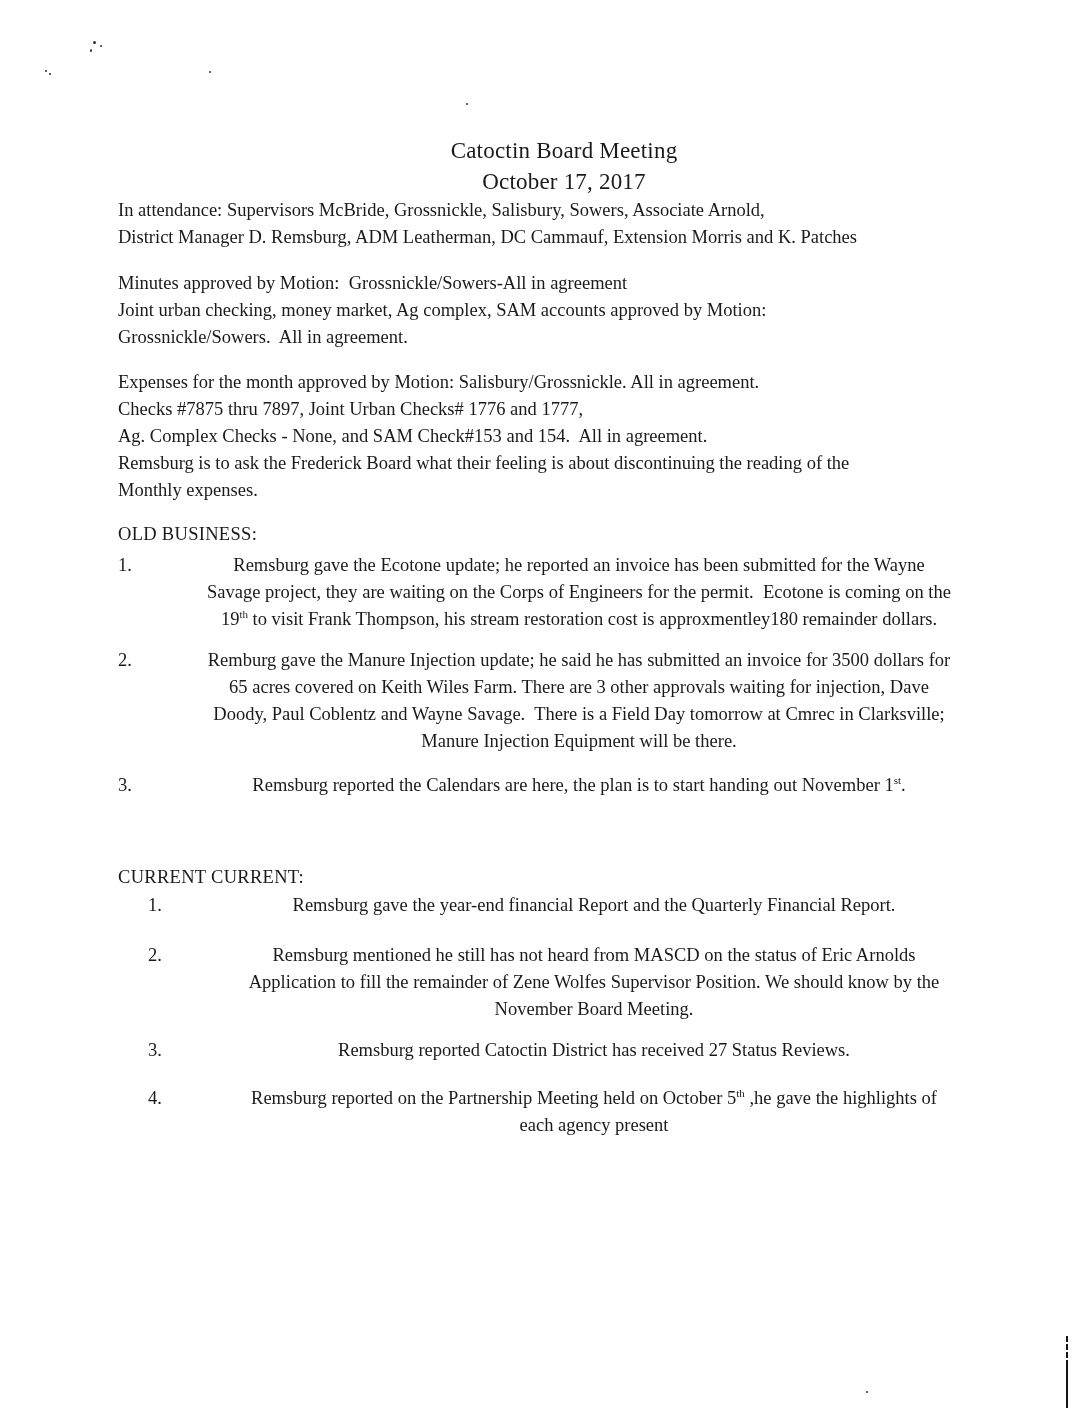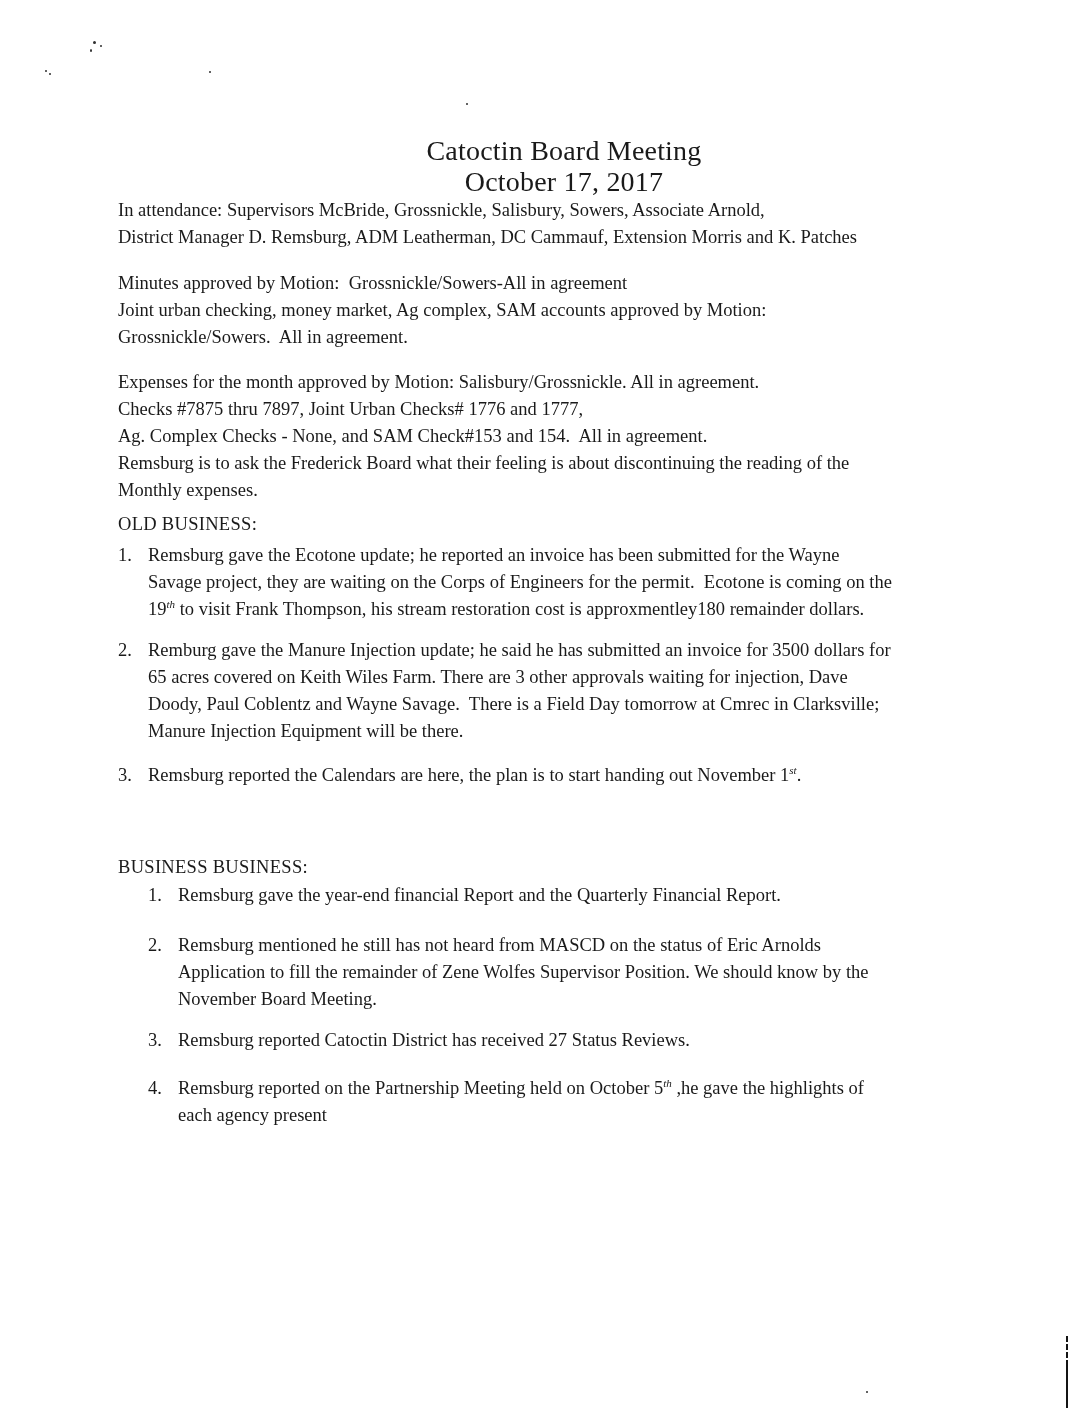--- a/index.html
+++ b/index.html
@@ -7,40 +7,40 @@
     margin:0;
     width:1088px;
     height:1408px;
     position:relative;
     background:#ffffff;
     color:#1a1a1a;
     font-family:"Liberation Serif", serif;
     overflow:hidden;
   }
   .page { padding:135px 78px 60px 118px; }
-  .doc-title { text-align:center; font-size:28px; line-height:31px; letter-spacing:0.2px; }
+  .doc-title { text-align:center; font-size:23px; line-height:31px; letter-spacing:0.2px; }
   .para {
     margin:0;
     white-space:pre-wrap;
     font-size:18.5px;
     line-height:27px;
   }
   .heading {
     margin:0;
     font-size:18.5px;
     line-height:27px;
     font-weight:normal;
     letter-spacing:0.3px;
   }
   .list { }
   .li { display:flex; align-items:flex-start; font-size:18.5px; line-height:27px; }
   .li .num { flex:0 0 30px; }
-  .li .litext { flex:1; white-space:pre-wrap; }
+  .li .litext { flex:1; white-space:pre-wrap;text-align:center; }
   .cb-list { margin-left:30px; }
-  sup { font-size:11px; line-height:0; vertical-align:super;font-style:italic; }
+  sup { font-size:11px; line-height:0; vertical-align:super; }
   
   .speck { position:absolute; background:#2f2f2f; border-radius:50%; }
   .vline-dashed {
     position:absolute; left:1066px; top:1336px; height:30px; width:0;
     border-left:2px dashed #141414;
   }
   .vline-solid {
     position:absolute; left:1066px; top:1366px; height:42px; width:2px;
     background:#141414;
   }
@@ -63,21 +63,21 @@
 
   <p class="para" style="">Joint urban checking, money market, Ag complex, SAM accounts approved by Motion:
 Grossnickle/Sowers.  All in agreement.</p>
 
   <p class="para" style="margin-top:18px">Expenses for the month approved by Motion: Salisbury/Grossnickle. All in agreement.
 Checks #7875 thru 7897, Joint Urban Checks# 1776 and 1777,
 Ag. Complex Checks - None, and SAM Check#153 and 154.  All in agreement.
 Remsburg is to ask the Frederick Board what their feeling is about discontinuing the reading of the
 Monthly expenses.</p>
 
-  <h2 class="heading" style="margin-top:7px">OLD BUSINESS:</h2>
+  <h2 class="heading" style="margin-top:17px">OLD BUSINESS:</h2>
 
   <div class="list">
     <div class="li" style="margin-top:4px">
       <span class="num">1.</span>
       <div class="litext"><span>Remsburg gave the Ecotone update; he reported an invoice has been submitted for the Wayne
 Savage project, they are waiting on the Corps of Engineers for the permit.  Ecotone is coming on the
 19</span><sup>th</sup><span> to visit Frank Thompson, his stream restoration cost is approxmentley180 remainder dollars.</span></div>
     </div>
     <div class="li" style="margin-top:14px">
       <span class="num">2.</span>
@@ -85,21 +85,21 @@
 65 acres covered on Keith Wiles Farm. There are 3 other approvals waiting for injection, Dave
 Doody, Paul Coblentz and Wayne Savage.  There is a Field Day tomorrow at Cmrec in Clarksville;
 Manure Injection Equipment will be there.</span><sup></sup><span></span></div>
     </div>
     <div class="li" style="margin-top:17px">
       <span class="num">3.</span>
       <div class="litext"><span>Remsburg reported the Calendars are here, the plan is to start handing out November 1</span><sup>st</sup><span>.</span></div>
     </div>
   </div>
 
-  <h2 class="heading" style="margin-top:65px">BUSINESS BUSINESS:</h2>
+  <h2 class="heading" style="margin-top:65px">CURRENT CURRENT:</h2>
 
   <div class="list cb-list">
     <div class="li" style="margin-top:1px">
       <span class="num">1.</span>
       <div class="litext"><span>Remsburg gave the year-end financial Report and the Quarterly Financial Report.</span><sup></sup><span></span></div>
     </div>
     <div class="li" style="margin-top:23px">
       <span class="num">2.</span>
       <div class="litext"><span>Remsburg mentioned he still has not heard from MASCD on the status of Eric Arnolds
 Application to fill the remainder of Zene Wolfes Supervisor Position. We should know by the

